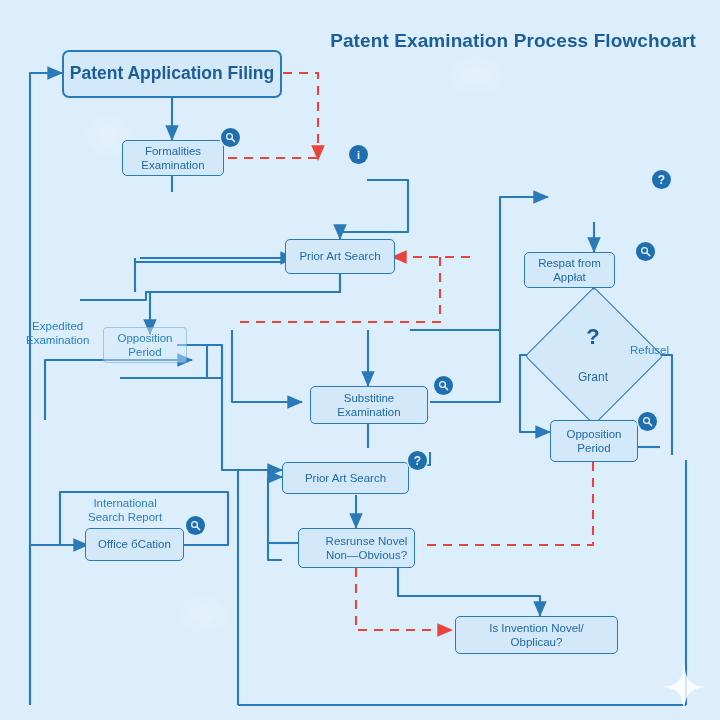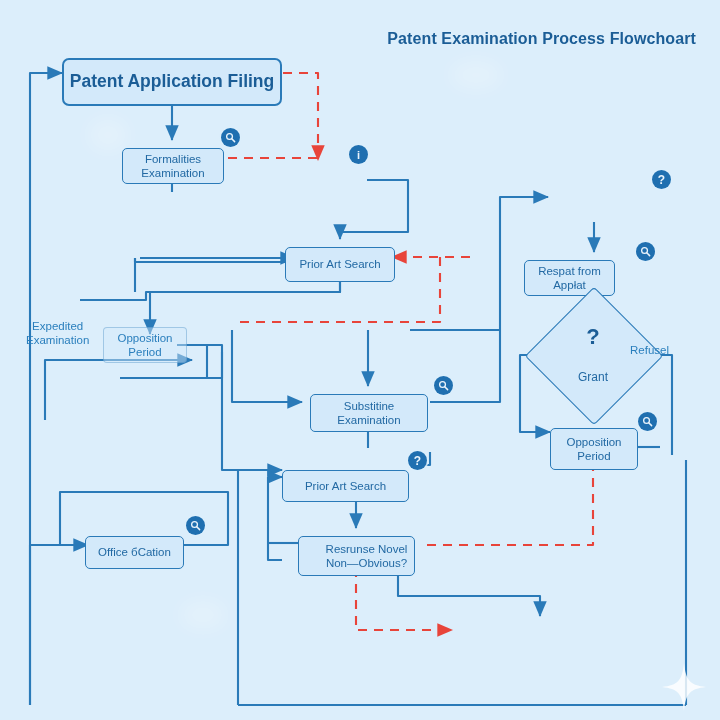--- a/index.html
+++ b/index.html
@@ -10,39 +10,38 @@
     overflow:hidden;
     position:relative;
   }
   #stage{position:absolute;inset:0;width:720px;height:720px;}
   
   #wires{position:absolute;left:0;top:0;width:720px;height:720px;}
   
   .title{
     position:absolute;
     right:24px;top:30px;
-    font-size:16px;font-weight:bold;
+    font-size:19px;font-weight:bold;
     color:#1b5d96;
     letter-spacing:.1px;
     white-space:nowrap;
   }
   
   .node{
     position:absolute;
     box-sizing:border-box;
     border:1.6px solid #2a7ab8;
     border-radius:5px;
     background:#d3e9fa;
     color:#2269a3;
     display:flex;align-items:center;justify-content:center;
     text-align:center;
     font-size:11.5px;
     line-height:1.22;
     padding:2px 4px;
-    margin-top:8px;
   }
   .node.big{
     font-size:17.5px;font-weight:bold;color:#1b5d96;
     border-width:2px;border-radius:7px;
   }
   .node .lines{display:block;}
   
   .ghost{
     position:absolute;
     color:#2a7fbd;
@@ -246,38 +245,50 @@
     </svg>
   </div>
 
   <div class="node" style="left:282px;top:462px;width:127px;height:32px;">
     <span class="lines">Prior Art Search</span>
   </div>
   <div class="badge" style="left:408px;top:451px;">
     <span>?</span>
   </div>
 
+  <div class="ghost" style="left:88px;top:493px;width:112px;height:34px;">
+    <span class="lines">
+      <span>International</span><br>
+      <span>Search Report</span>
+    </span>
+  </div>
 
   <div class="node" style="left:85px;top:528px;width:99px;height:33px;">
     <span class="lines">Office бCation</span>
   </div>
   <div class="badge" style="left:186px;top:516px;">
     <svg width="11" height="11" viewBox="0 0 16 16" aria-hidden="true">
       <circle cx="6.6" cy="6.6" r="4.2" fill="none" stroke="#eaf4fc" stroke-width="1.9"></circle>
       <line x1="9.8" y1="9.8" x2="14" y2="14" stroke="#eaf4fc" stroke-width="2.1" stroke-linecap="round"></line>
     </svg>
   </div>
 
   <div class="node" style="left:298px;top:528px;width:117px;height:40px;padding-left:24px;">
     <span class="lines">
       <span>Resrunse Novel</span><br>
       <span>Non—Obvious?</span>
     </span>
   </div>
 
+  <div class="node" style="left:455px;top:616px;width:163px;height:38px;">
+    <span class="lines">
+      <span>Is Invention Novel/</span><br>
+      <span>Obplicau?</span>
+    </span>
+  </div>
 
   <div class="badge" style="left:652px;top:170px;">
     <span>?</span>
   </div>
 
   <div class="node" style="left:524px;top:252px;width:91px;height:36px;">
     <span class="lines">
       <span>Respat from</span><br>
       <span>Appłat</span>
     </span>

